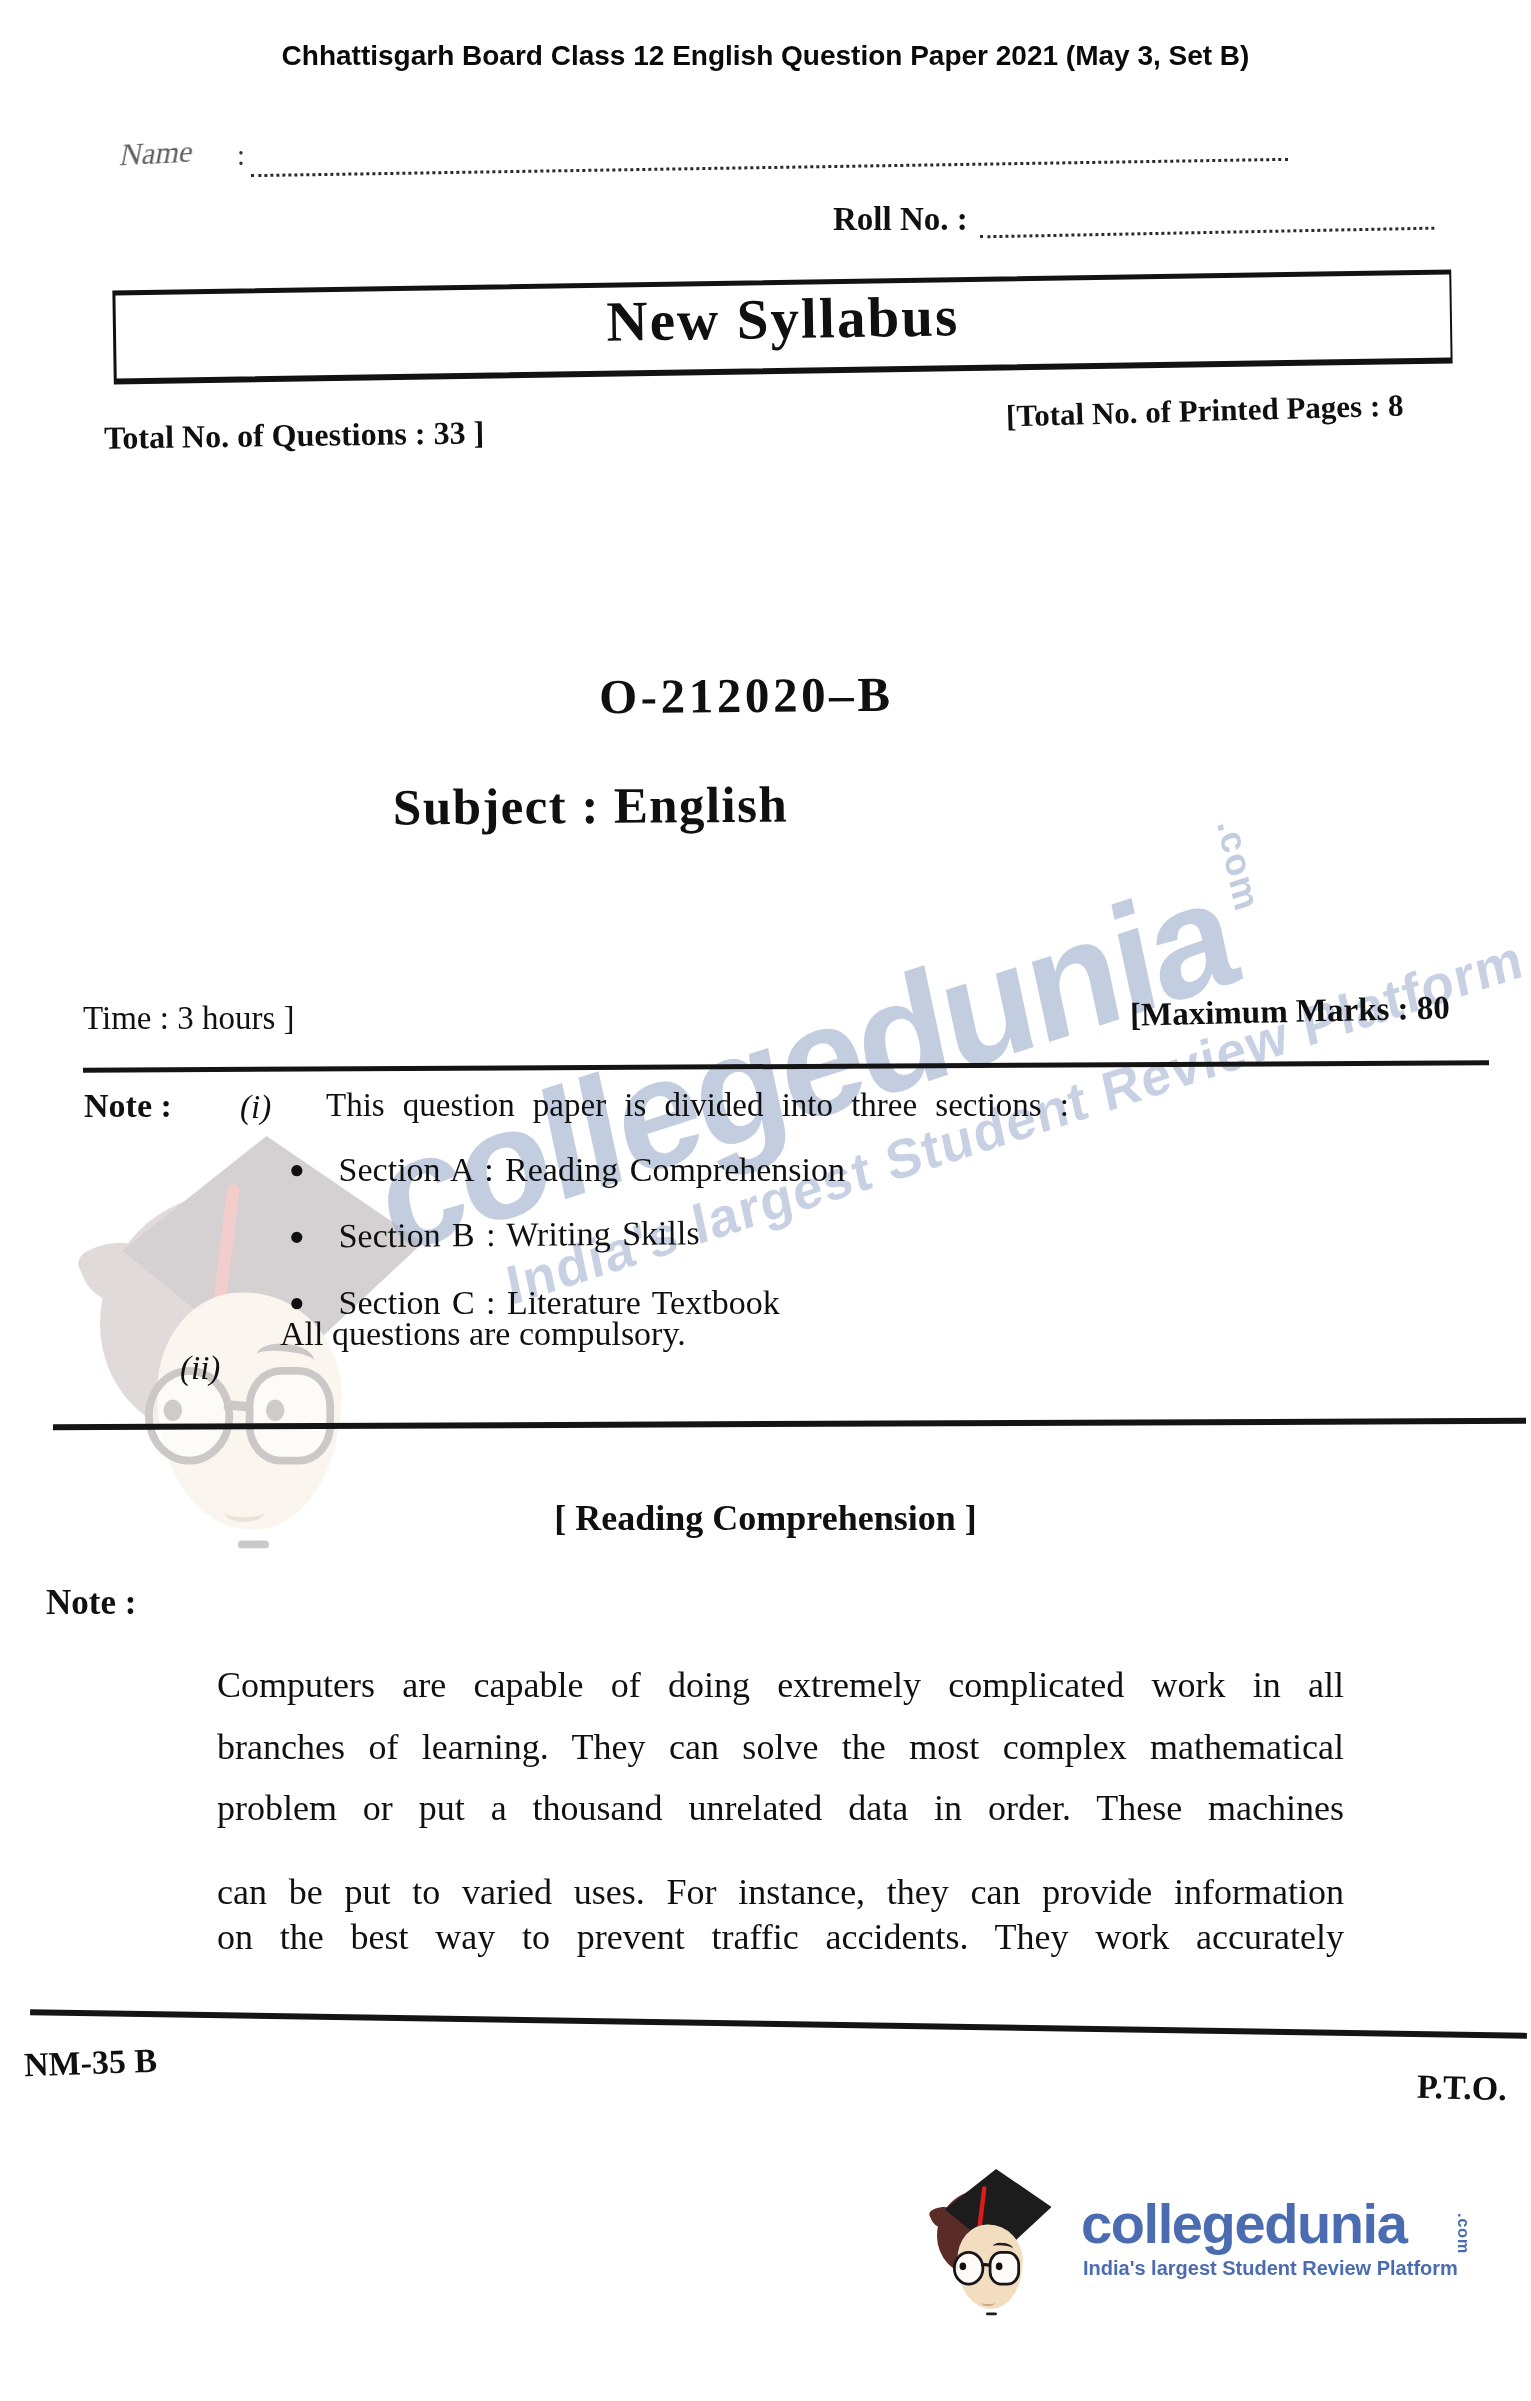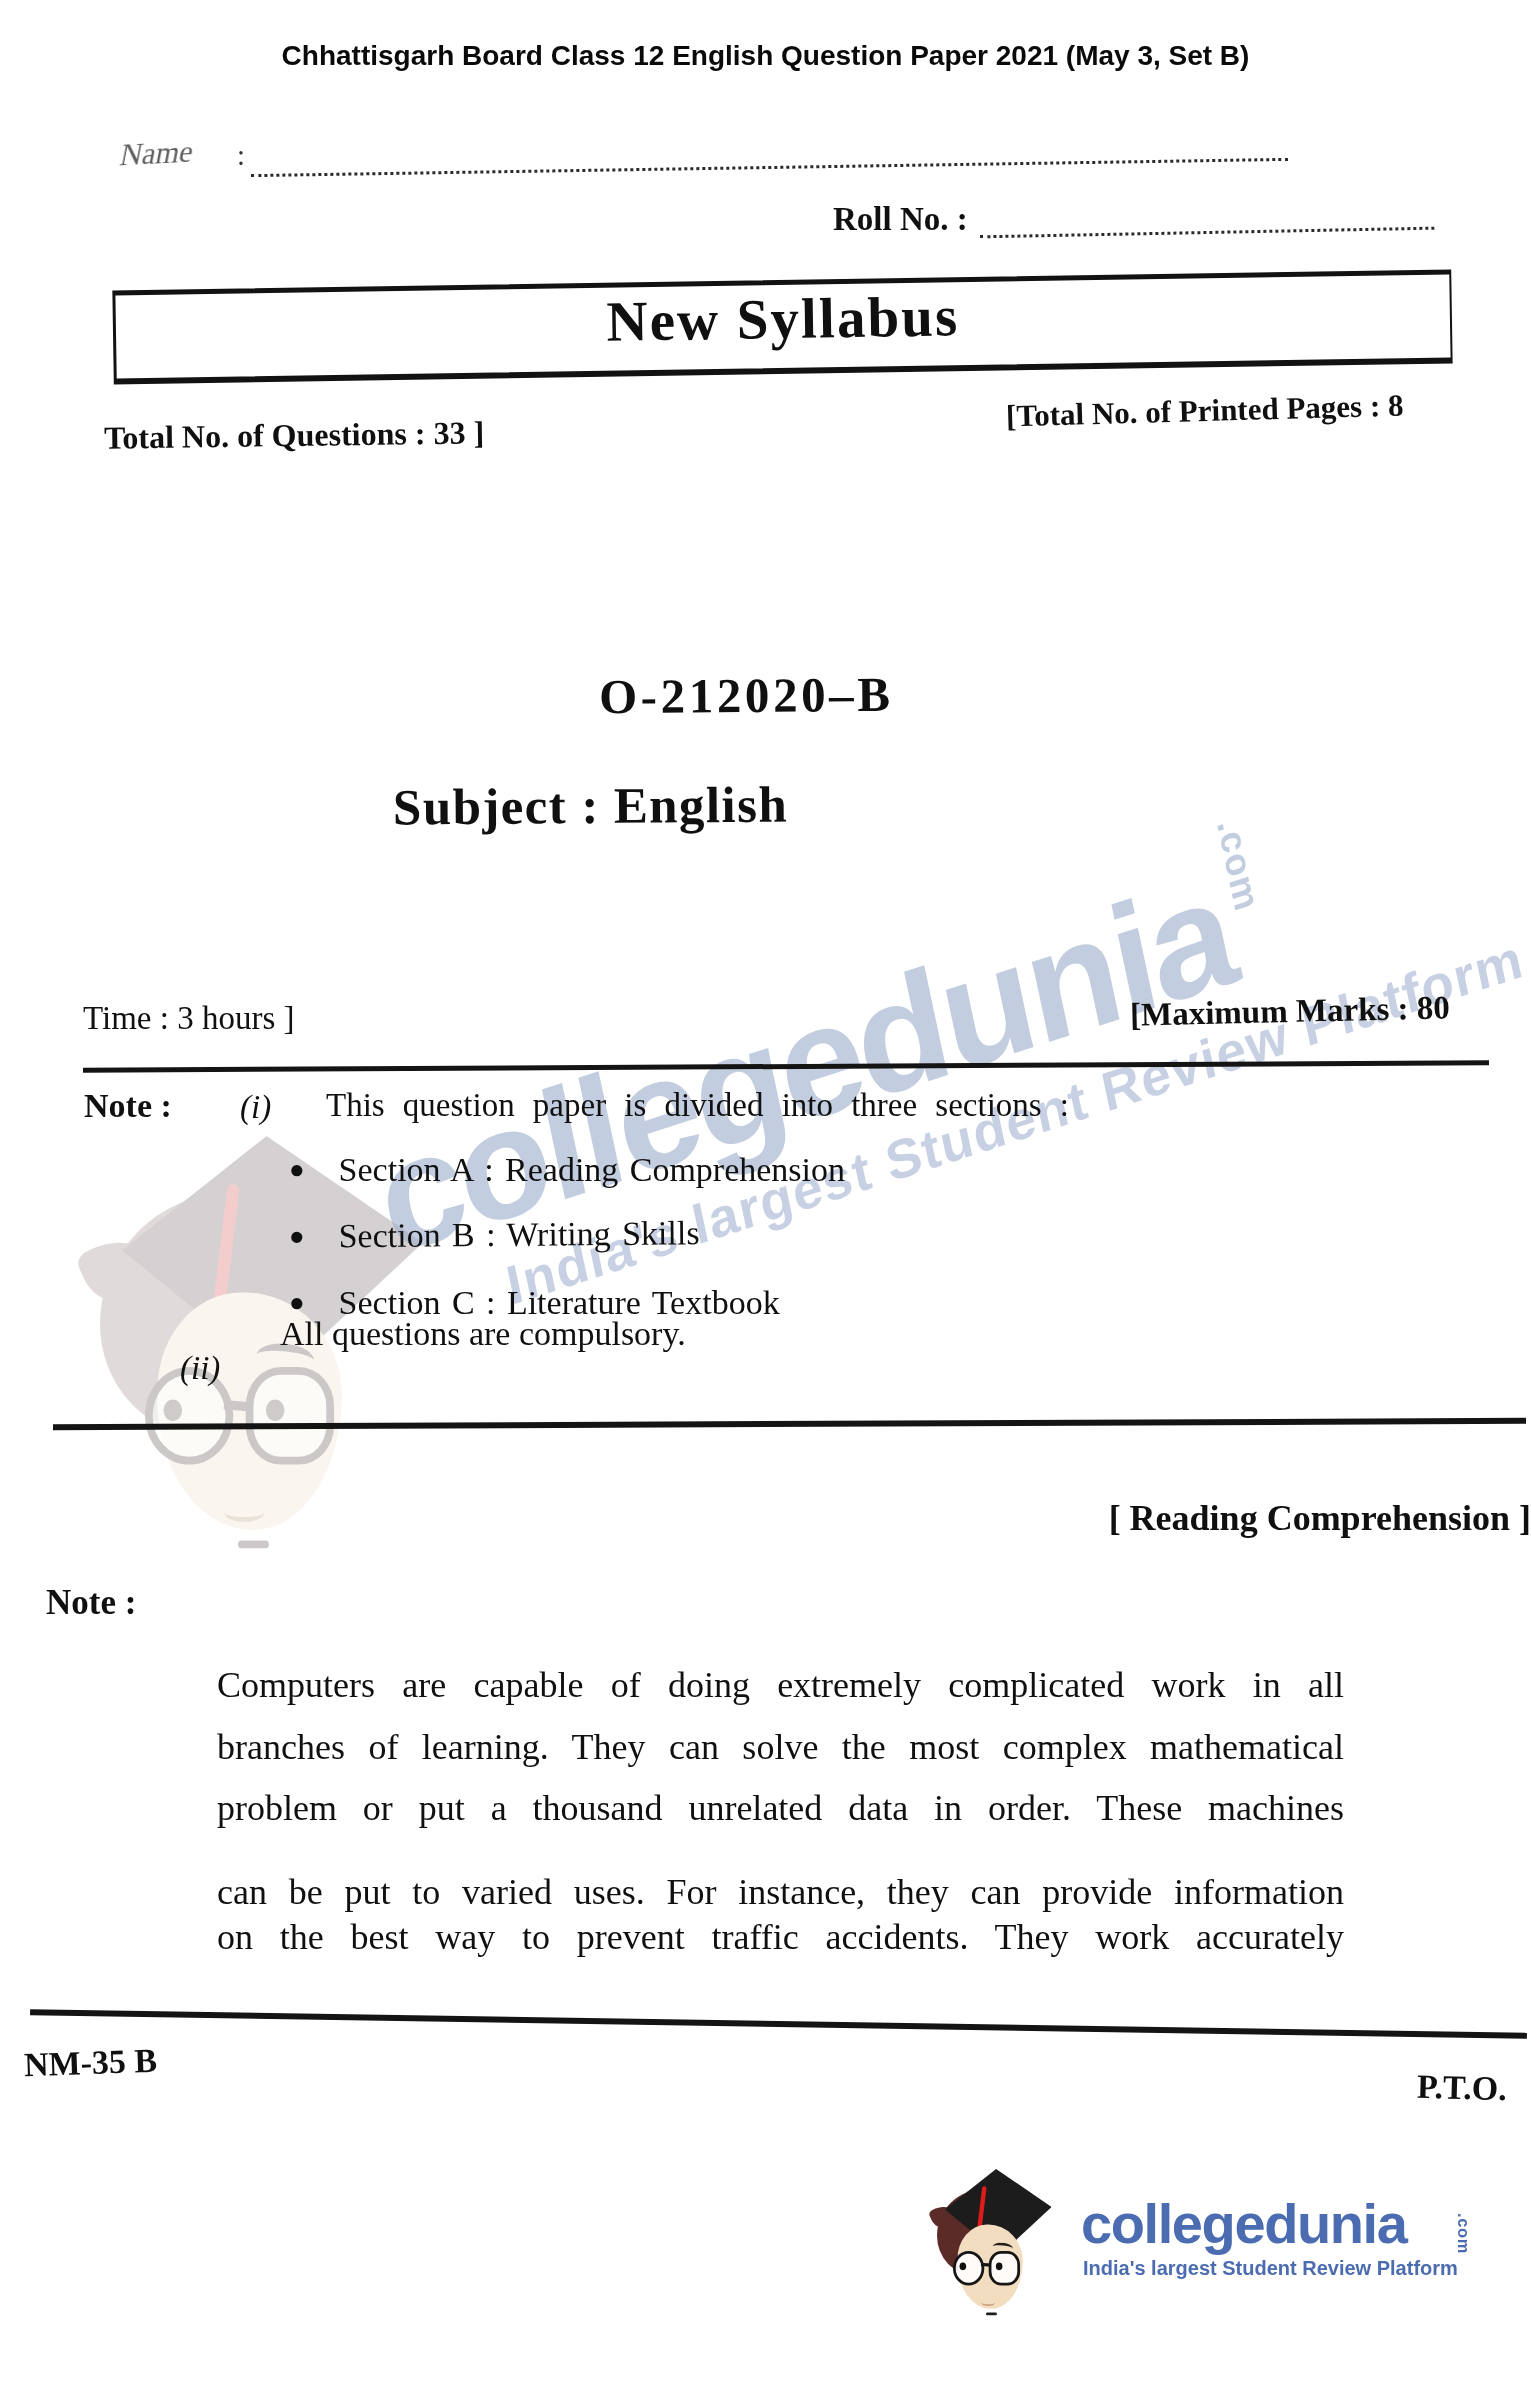--- a/index.html
+++ b/index.html
@@ -63,21 +63,21 @@
   .bullet-row .bullet-label{display:inline-block;margin-left:18.6px;}
   .bullet-a{top:1151px;}
   .bullet-b{top:1216px;transform:rotate(-.5deg);}
   .bullet-c{top:1284px;}
   .note-ii-label{position:absolute;left:180px;top:1350px;font-size:33px;font-style:italic;}
   .note-ii-text{position:absolute;left:280px;top:1315px;font-size:34px;}
 
   
   .sec-heading{position:absolute;left:0;width:100%;text-align:center;font-weight:bold;font-size:36px;}
   .sec-heading-1{top:1440px;}
-  .sec-heading-2{top:1497px;text-align:right;}
+  .sec-heading-2{top:1497px;}
 
   .note-label-2{position:absolute;left:46px;top:1583px;font-size:35px;font-weight:bold;}
   .note-2-text{position:absolute;left:220px;top:1583px;width:1123px;font-size:35px;
     text-align:justify;text-align-last:justify;}
 
   
   .passage-line{position:absolute;left:217px;width:1127px;font-size:36px;
     text-align:justify;text-align-last:justify;}
   .pl-0{top:1664px;}
   .pl-1{top:1726px;}

